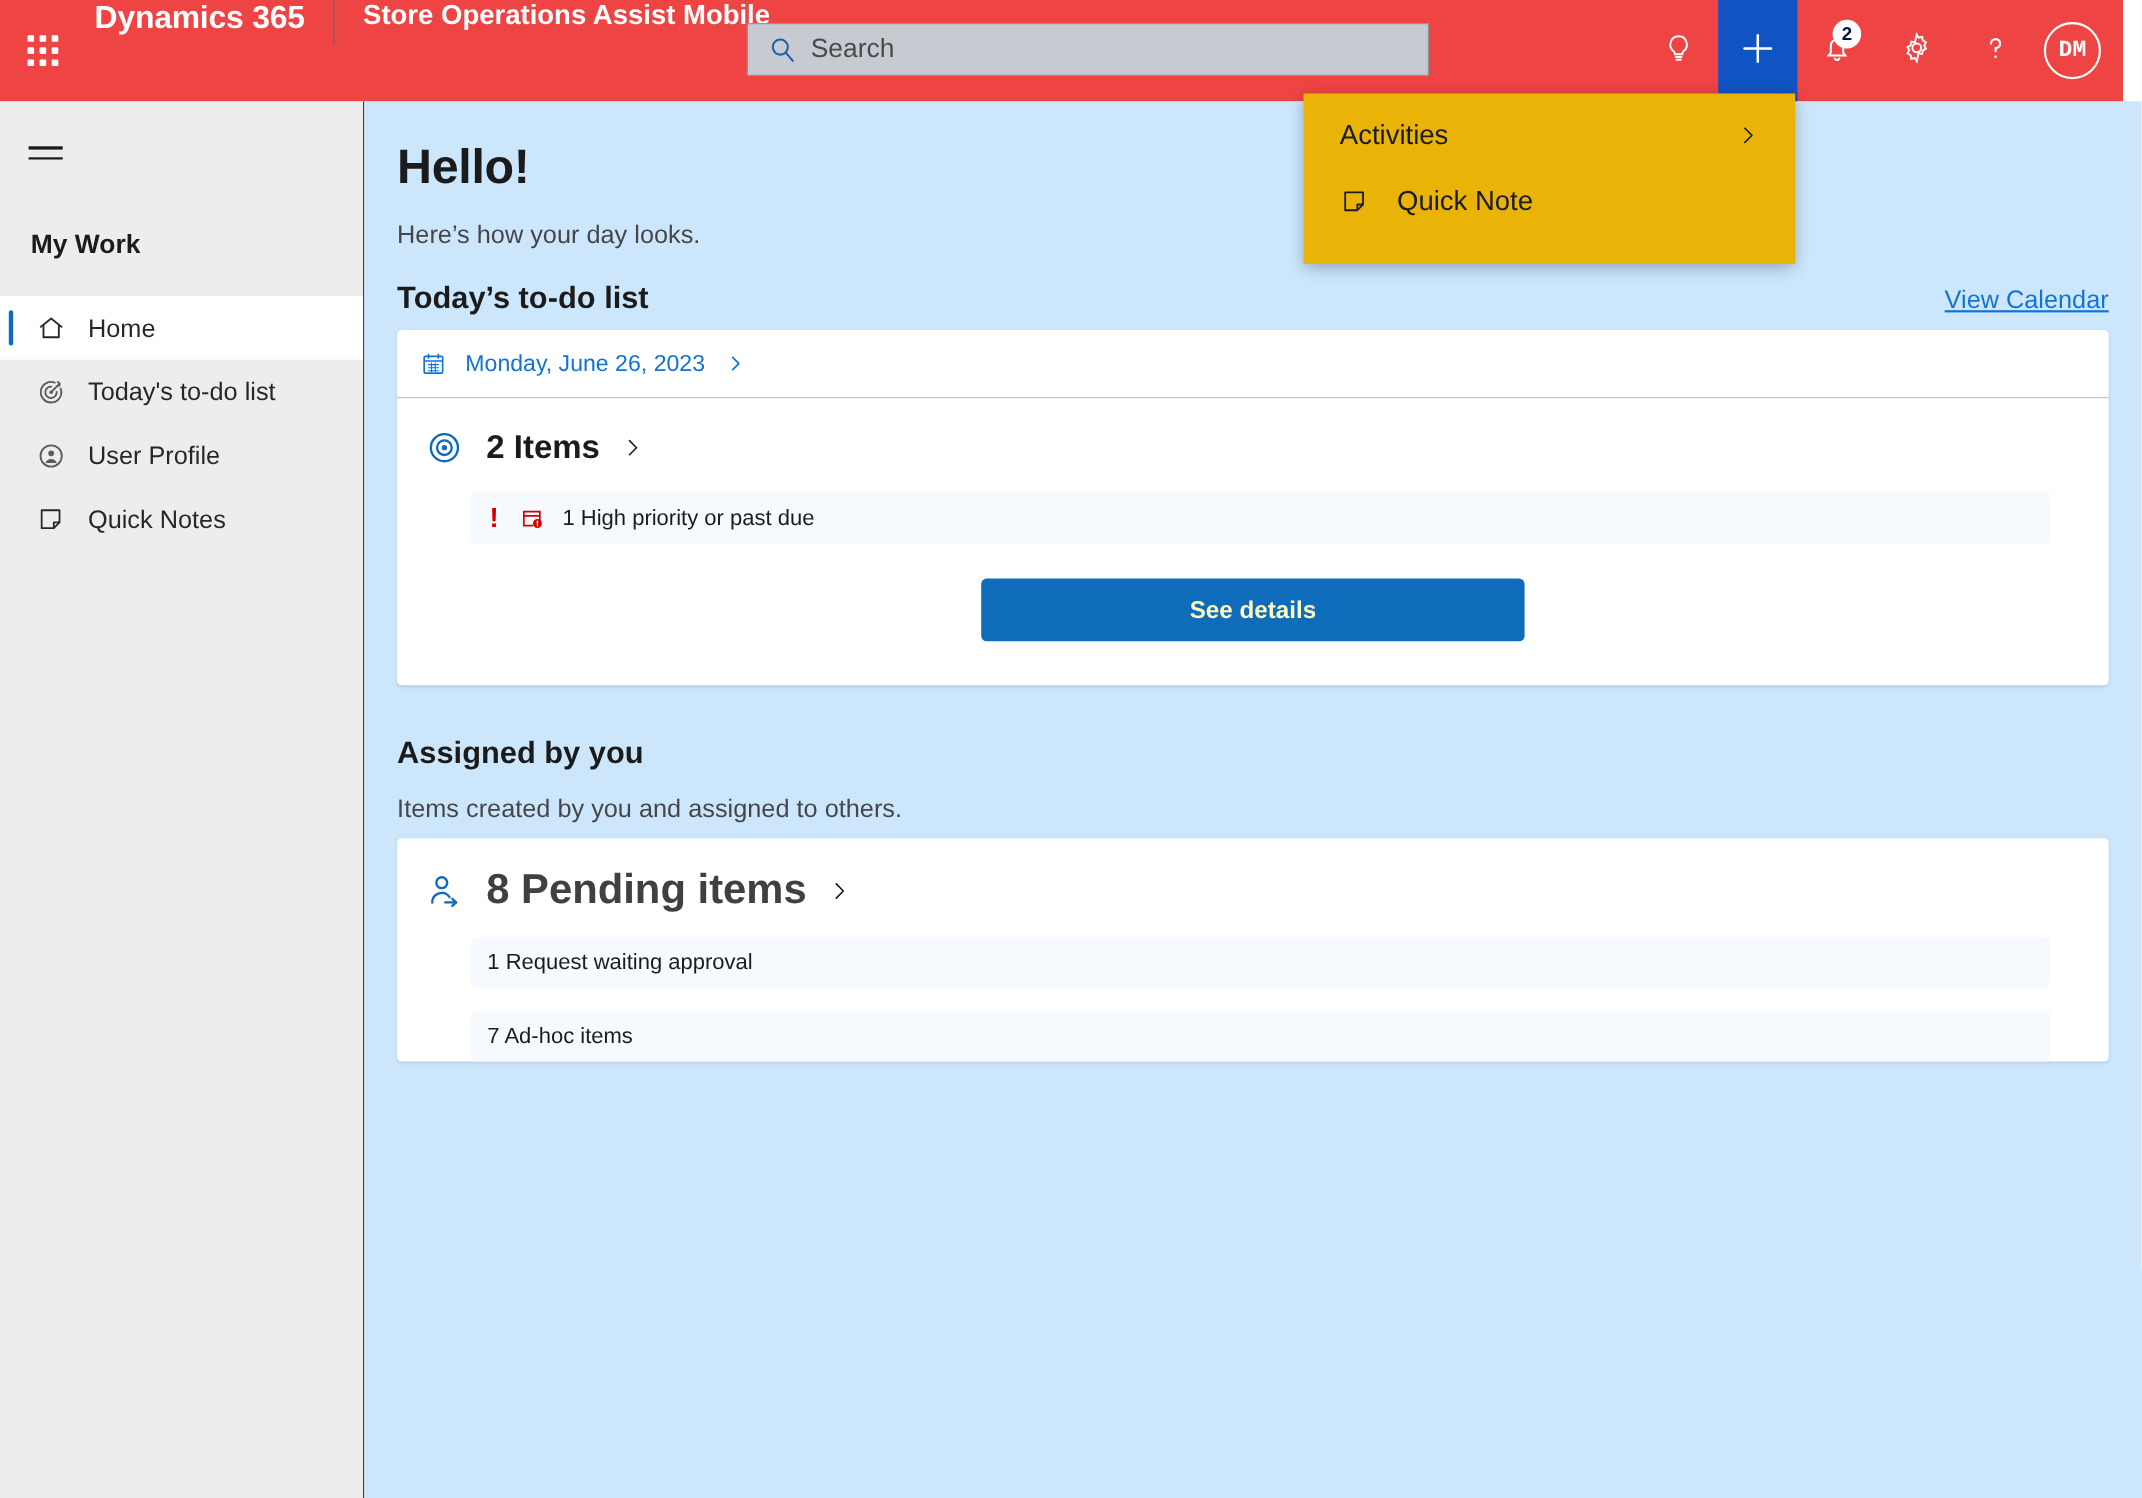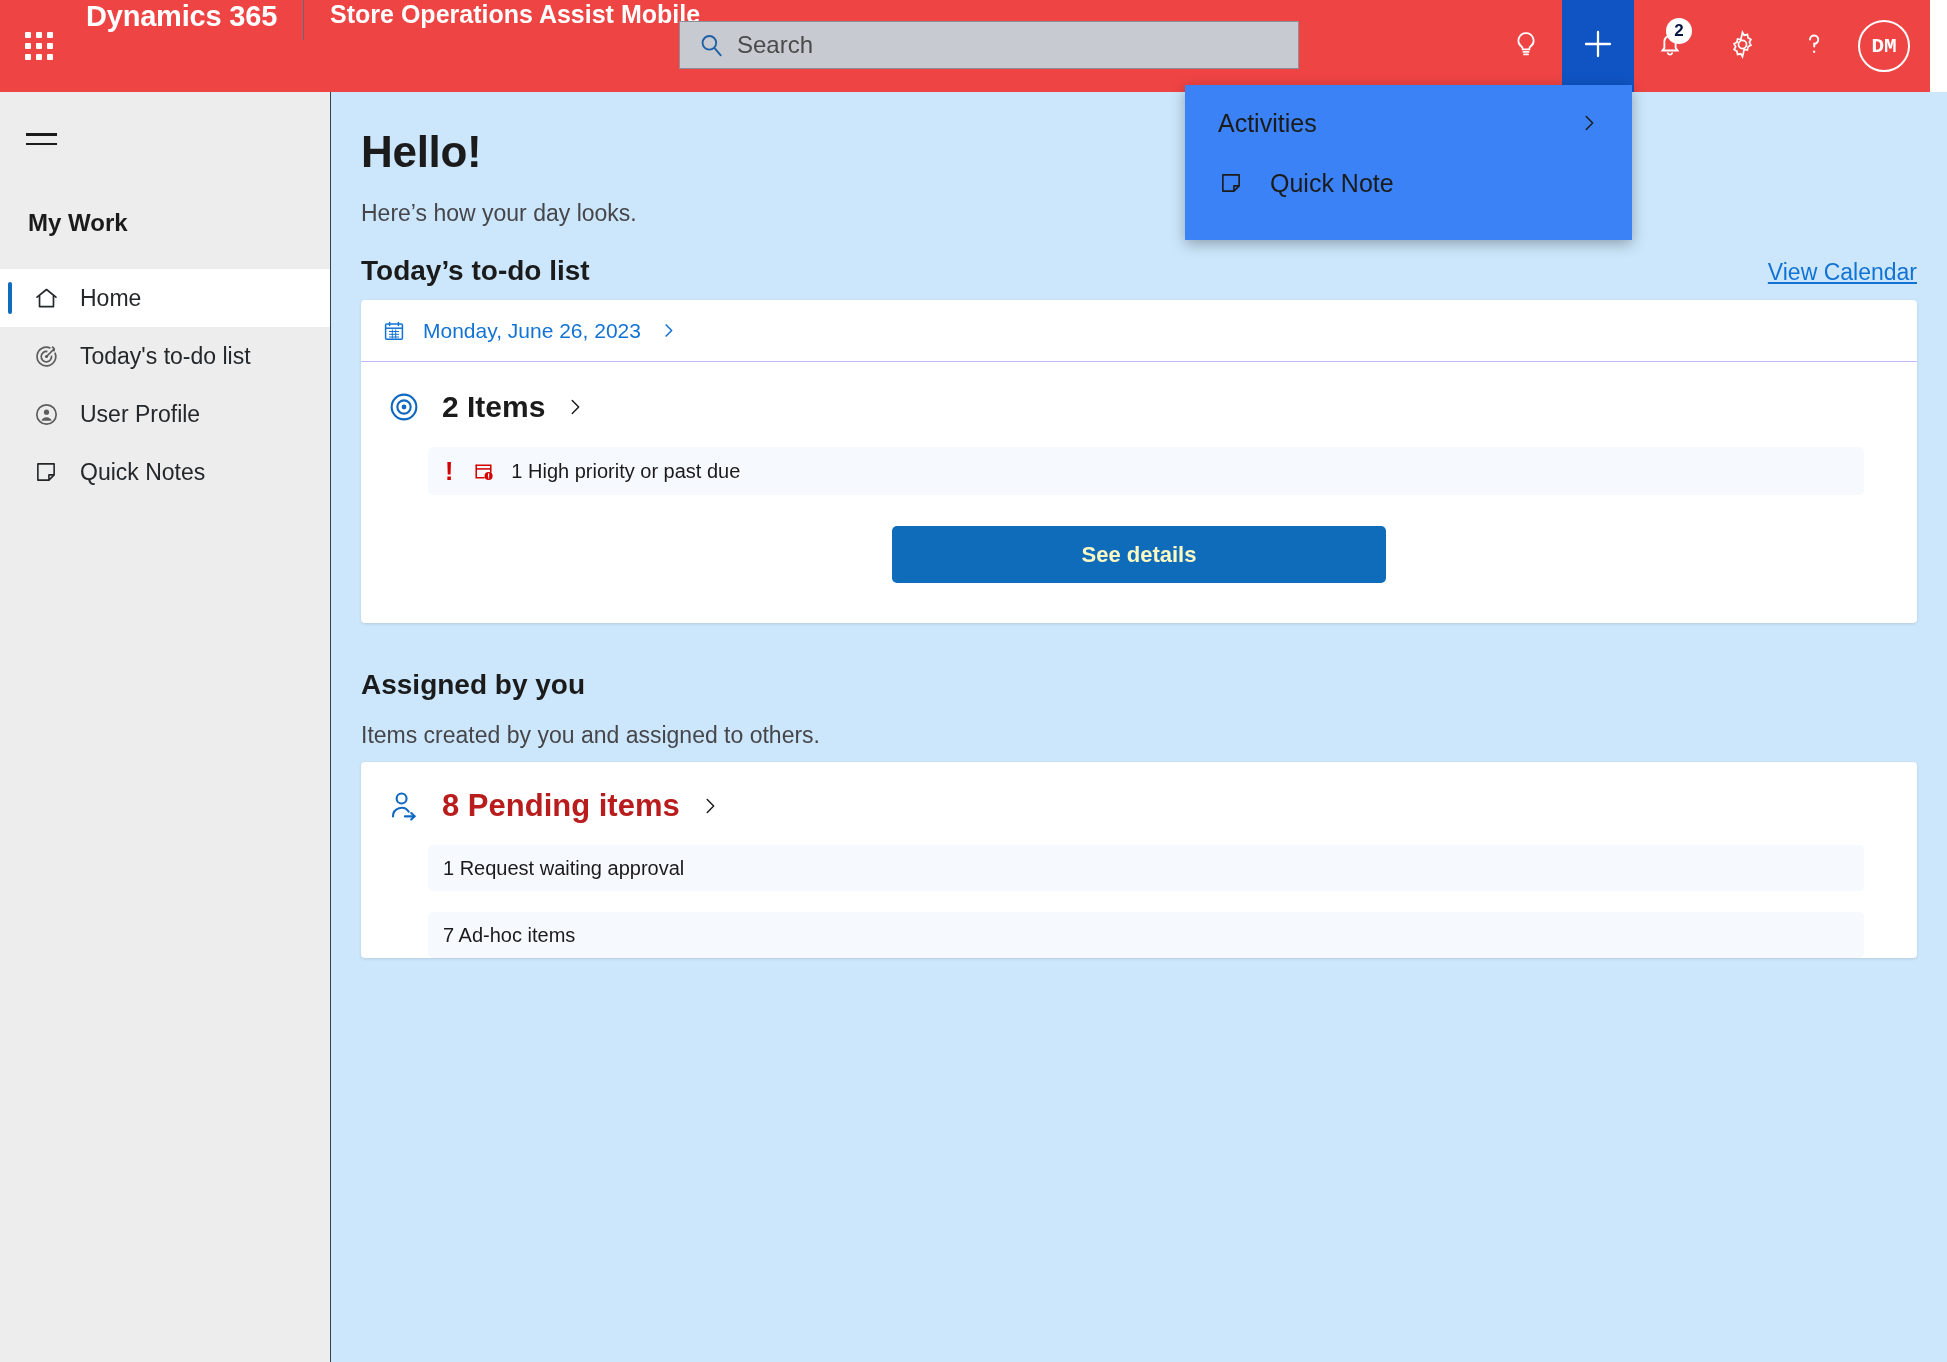--- a/index.html
+++ b/index.html
@@ -82,21 +82,21 @@
     border: 2px solid #ffffff; color: #ffffff;
     font-size: 21px; font-weight: 600;
     display: flex; align-items: center; justify-content: center;
     margin-right: 20px; margin-left: 8px; cursor: pointer; font-family: Liberation Mono, monospace;
   }
 
   
   .dropdown {
     position: absolute;
     left: 1185px; top: 85px; width: 447px; height: 155px;
-    background: #3b82f6;
+    background: #eab308;
     box-shadow: 0 4px 14px rgba(0,0,0,0.30);
     z-index: 40;
   }
   .dd-item {
     display: flex; align-items: center;
     height: 60px; padding: 0 34px 0 33px;
     cursor: pointer; position: relative;
   }
   .dd-activities { margin-top: 8px; justify-content: flex-start; }
   .dd-label { font-size: 25px; color: #1b1b1b; font-weight: 400; }
@@ -207,21 +207,21 @@
     font-size: 28px; font-weight: bold; color: #1b1b1b;
     margin: 46px 0 0 30px;
   }
   .sec2-sub { font-size: 23px; color: #46464a; margin: 21px 0 0 30px; }
 
   .pending-row {
     display: flex; align-items: center;
     padding: 26px 0 0 26px; cursor: pointer;
   }
   .pending-ico { display: flex; align-items: center; margin-right: 21px; }
-  .pending-count { font-size: 31px; font-weight: bold; color: #b91c1c; }
+  .pending-count { font-size: 38px; font-weight: bold; color: #404040; }
   .pending-chev { margin-left: 19px; display: flex; align-items: center; }
 
   .sub-row {
     background: #f6f9fd; border-radius: 5px;
     margin: 21px 53px 0 67px;
     height: 46px; display: flex; align-items: center;
     padding-left: 15px; cursor: pointer;
   }
   .sub-row-last { margin-bottom: 32px; }
   .sub-text { font-size: 20px; color: #1b1b1b; }

